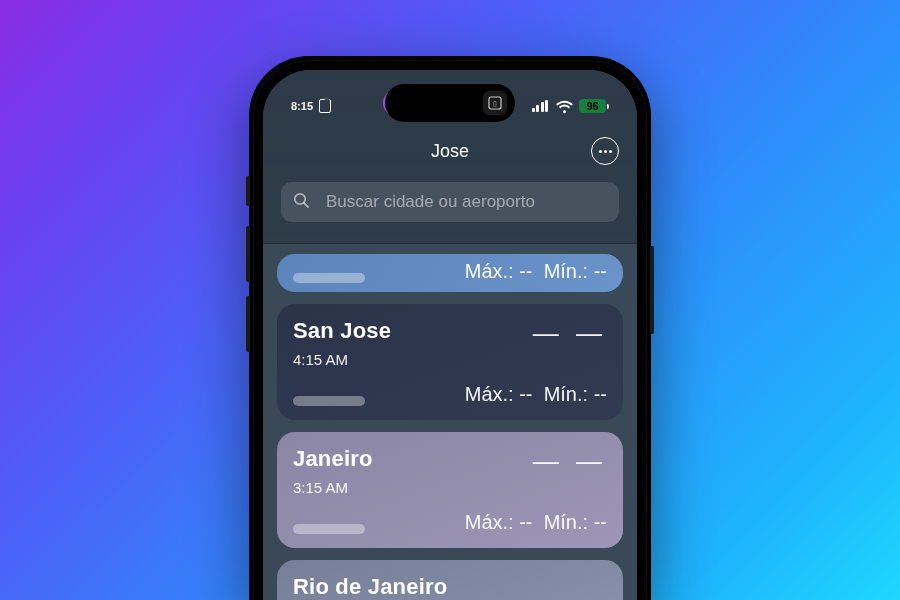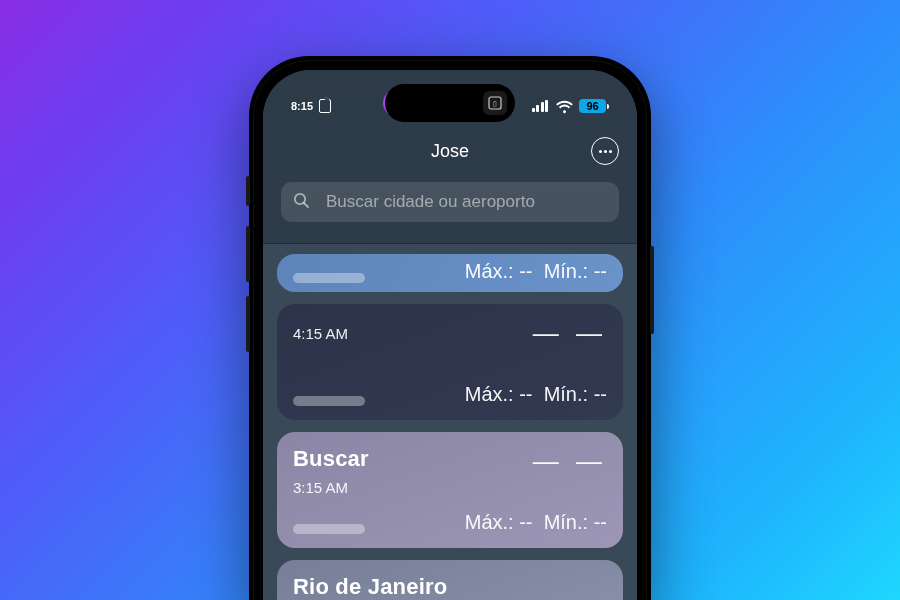--- a/index.html
+++ b/index.html
@@ -167,21 +167,21 @@
     }
     .wifi-icon svg{display:block}
     .battery {
       display: flex;
       align-items: center;
       gap: 0;
     }
     .battery-body {
       width: 27px;
       height: 14px;
-      background: #0ea5e9;
+      background: #15803d;
       border-radius: 4px;
       display: flex;
       align-items: center;
       justify-content: center;
       color: #000;
       font-size: 11px;
       font-weight: 700;
     }
     .battery-tip {
       width: 2px;
@@ -422,36 +422,37 @@
           <div class="cond-placeholder"></div>
           <div class="highlow">
             <span>Máx.:</span> <span>--</span>&nbsp;&nbsp;<span>Mín.:</span> <span>--</span>
           </div>
         </div>
       </div>
 
       <div class="card card-1">
         <div class="card-top">
           <div>
+            <div class="city-name">San Jose</div>
             <div class="city-time">4:15 AM</div>
           </div>
           <div class="temp-placeholder">— —</div>
         </div>
         <div class="card-bottom">
           <div class="cond-placeholder"></div>
           <div class="highlow">
             <span>Máx.:</span> <span>--</span>&nbsp;&nbsp;<span>Mín.:</span> <span>--</span>
           </div>
         </div>
       </div>
 
       <div class="card card-2">
         <div class="card-top">
           <div>
-            <div class="city-name">Buscar</div>
+            <div class="city-name">Janeiro</div>
             <div class="city-time">3:15 AM</div>
           </div>
           <div class="temp-placeholder">— —</div>
         </div>
         <div class="card-bottom">
           <div class="cond-placeholder"></div>
           <div class="highlow">
             <span>Máx.:</span> <span>--</span>&nbsp;&nbsp;<span>Mín.:</span> <span>--</span>
           </div>
         </div>

